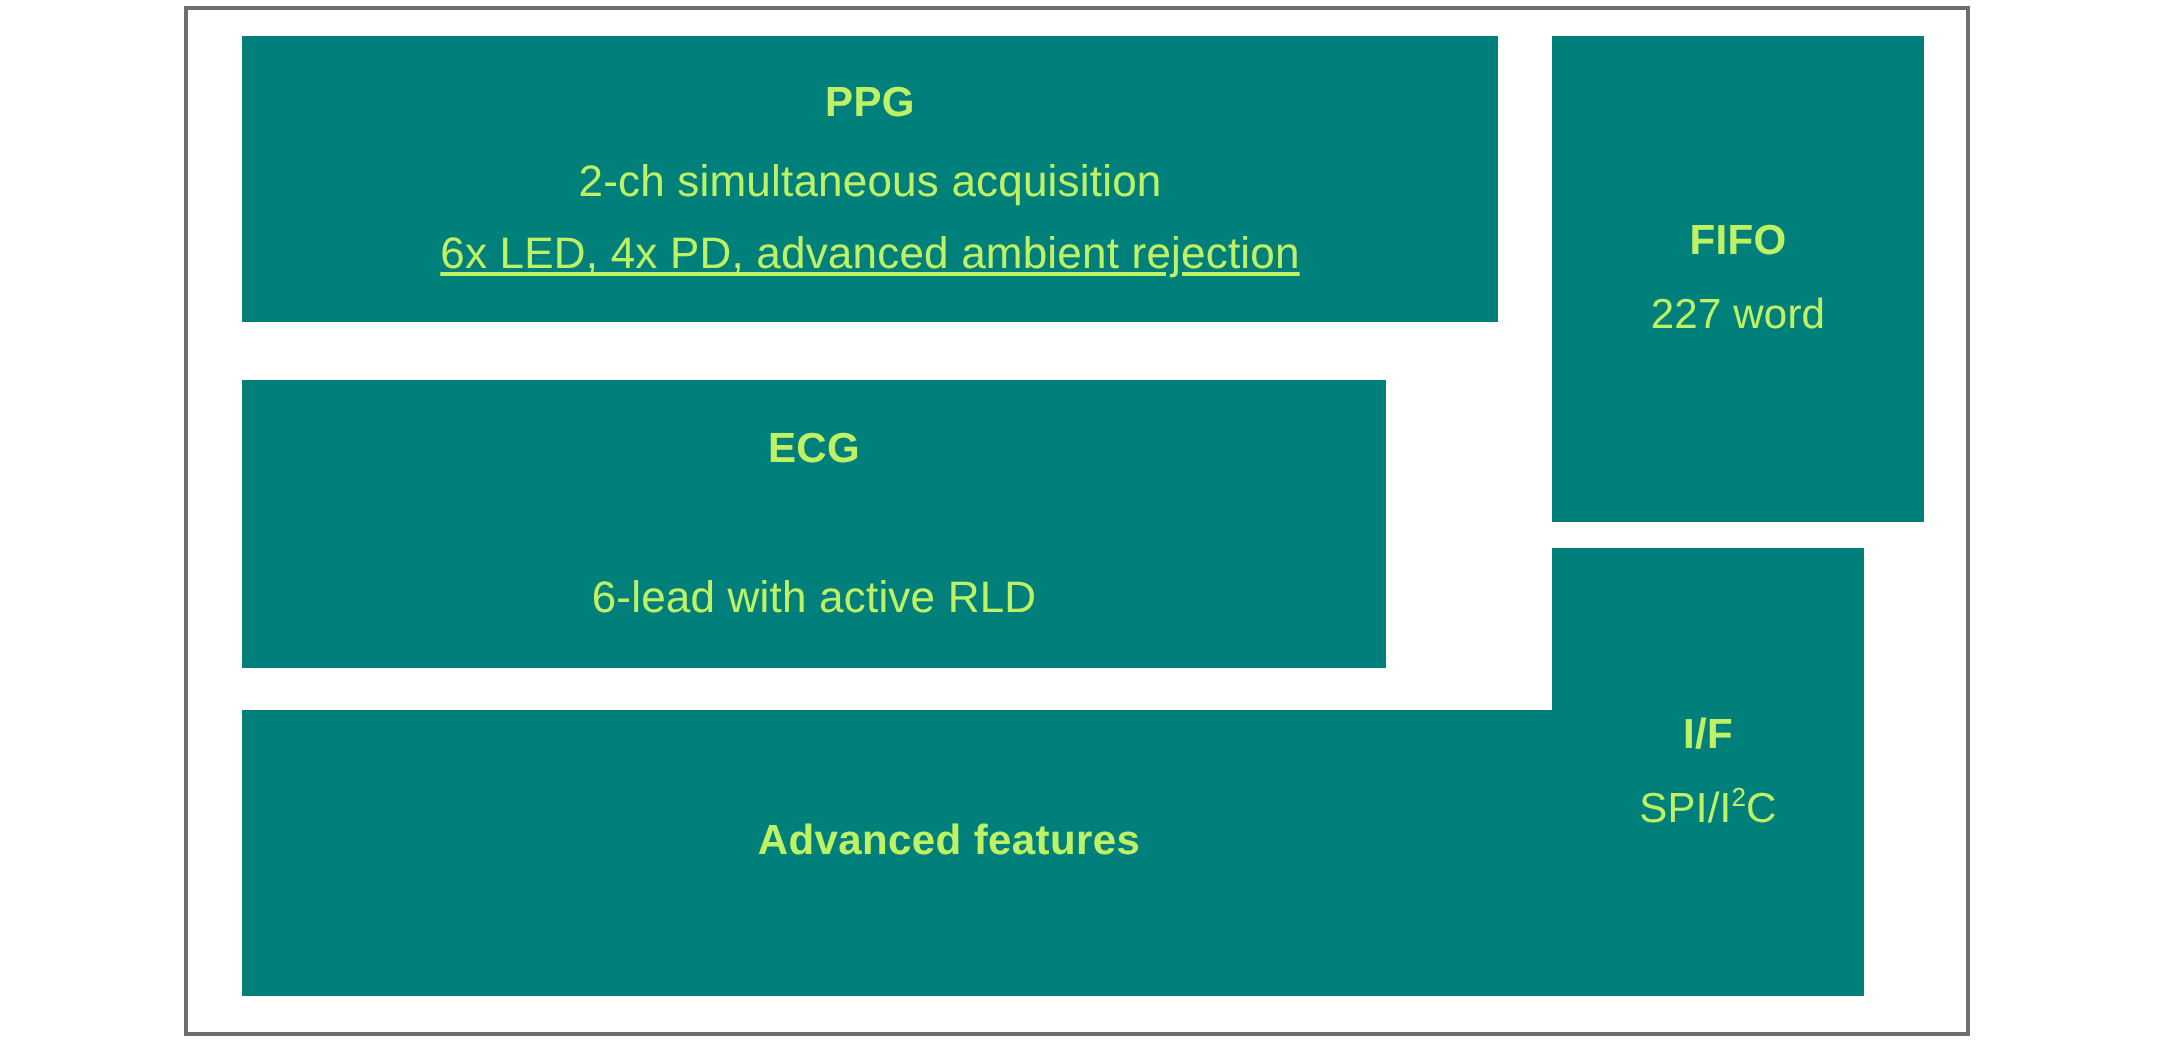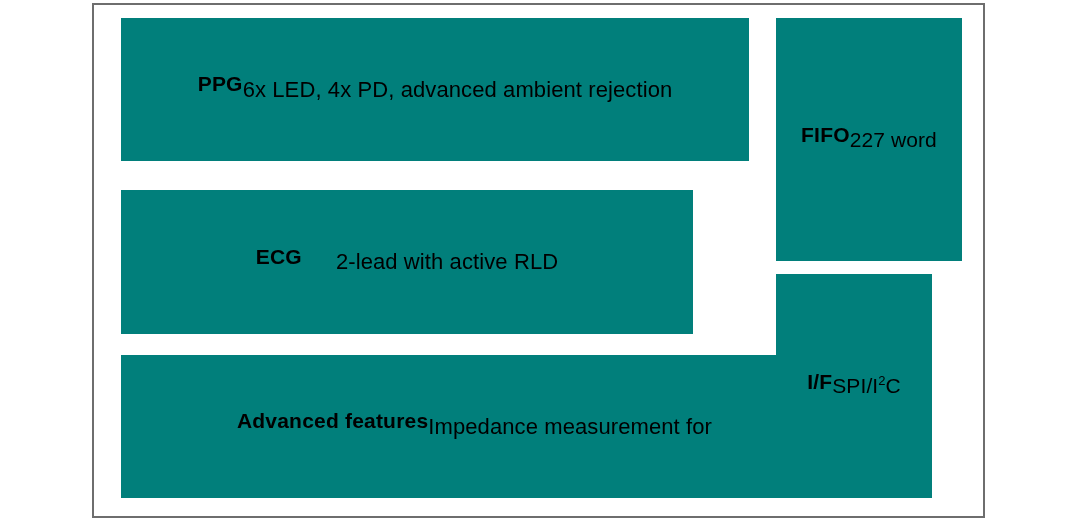--- a/index.html
+++ b/index.html
@@ -30,23 +30,23 @@
     height: 515px;
     border: 2px solid #6e6e6e;
     background: #ffffff;
     box-sizing: border-box;
   }
 
   .block {
     position: absolute;
     background: #017f7b;
     box-sizing: border-box;
-    color: #000000;
+    color: #bef264;
     display: flex;
-    flex-direction: row;
+    flex-direction: column;
     align-items: center;
     justify-content: center;
     text-align: center;
     line-height: 1.32;
     -webkit-font-smoothing: antialiased;
   }
 
   .block .title {
     font-weight: bold;
     font-size: 21px;
@@ -122,31 +122,31 @@
 </style>
 </head>
 <body>
 
 <div id="canvas">
 
   <div id="diagram-frame">
 
     <div class="block" id="block-ppg">
       <div class="title">PPG</div>
+      <div class="line">2-ch simultaneous acquisition</div>
       <div class="line">6x LED, 4x PD, advanced ambient rejection</div>
     </div>
 
     <div class="block" id="block-ecg">
       <div class="title">ECG</div>
-      <div class="line">2-lead with active RLD</div>
+      <div class="line">6-lead with active RLD</div>
     </div>
 
     <div class="block" id="block-advanced">
       <div class="title">Advanced features</div>
-      <div class="line">Impedance measurement for</div>
     </div>
 
     <div class="block" id="block-fifo">
       <div class="title">FIFO</div>
       <div class="line">227 word</div>
     </div>
 
     <div class="block" id="block-if">
       <div class="title">I/F</div>
       <div class="line">SPI/I<sup>2</sup>C</div>

